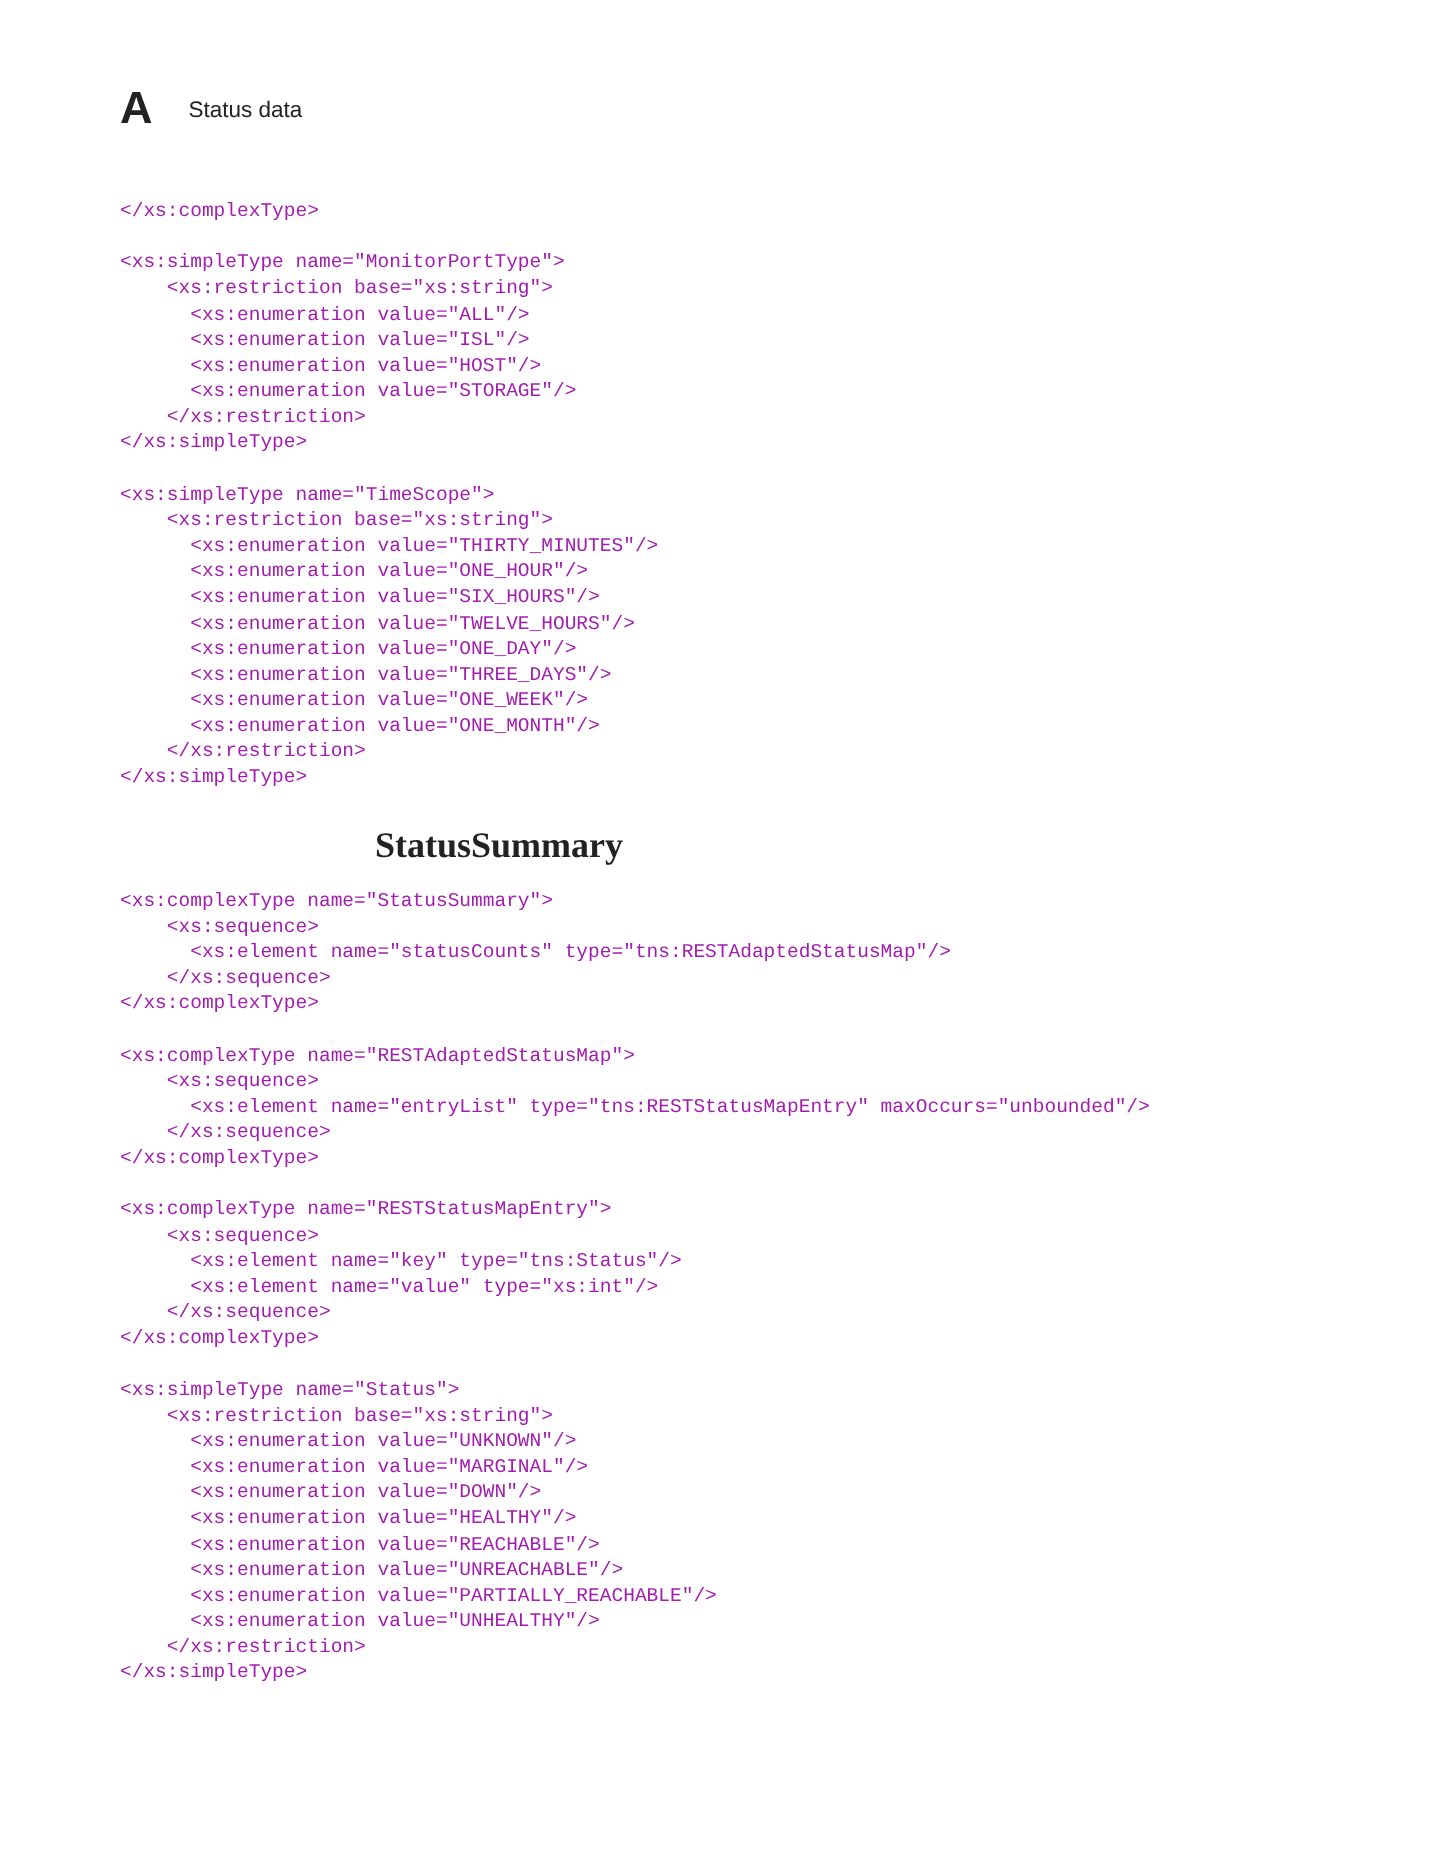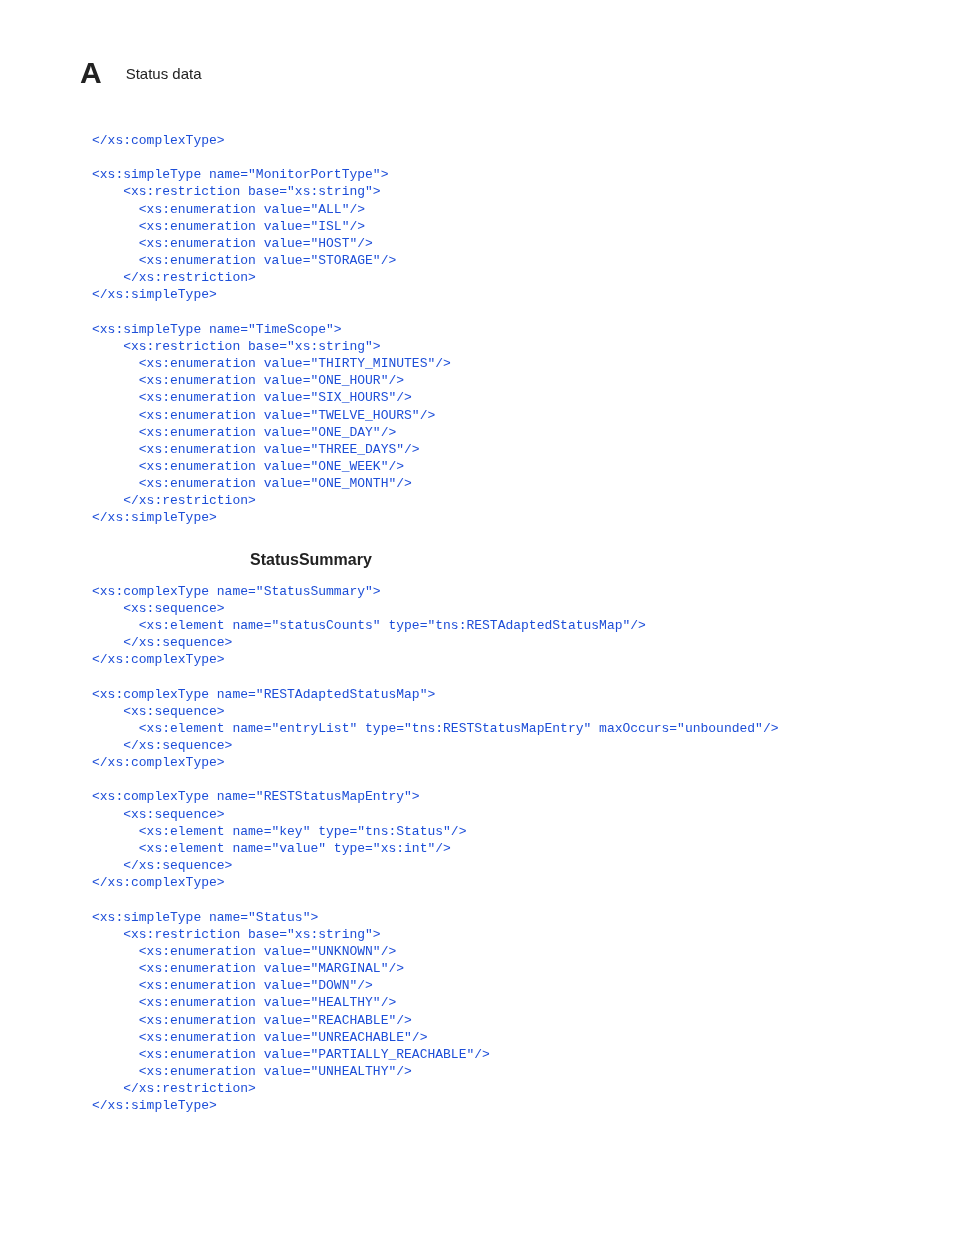--- a/index.html
+++ b/index.html
@@ -27,27 +27,27 @@
   }
   .appendix-title {
     font-size: 15px;
     font-weight: normal;
   }
   pre.codeblock {
     font-family: "Courier New", Courier, monospace;
     font-size: 13px;
     line-height: 1.32;
     white-space: pre;
-    margin: 0 0 8px 12px;
-    color: #1d4ed8;
+    margin: 0 0 8px 0;
+    color: #a21caf;
   }
   .section-heading {
-    font-family: Liberation Sans, sans-serif;
+    font-family: Liberation Serif, serif;
     font-weight: bold;
-    font-size: 16px;
+    font-size: 24px;
     margin: 24px 0 14px 170px;
     color: #222;
   }
 </style>
 </head>
 <body>
 
 <div class="page">
 
   <div class="appendix-header">

